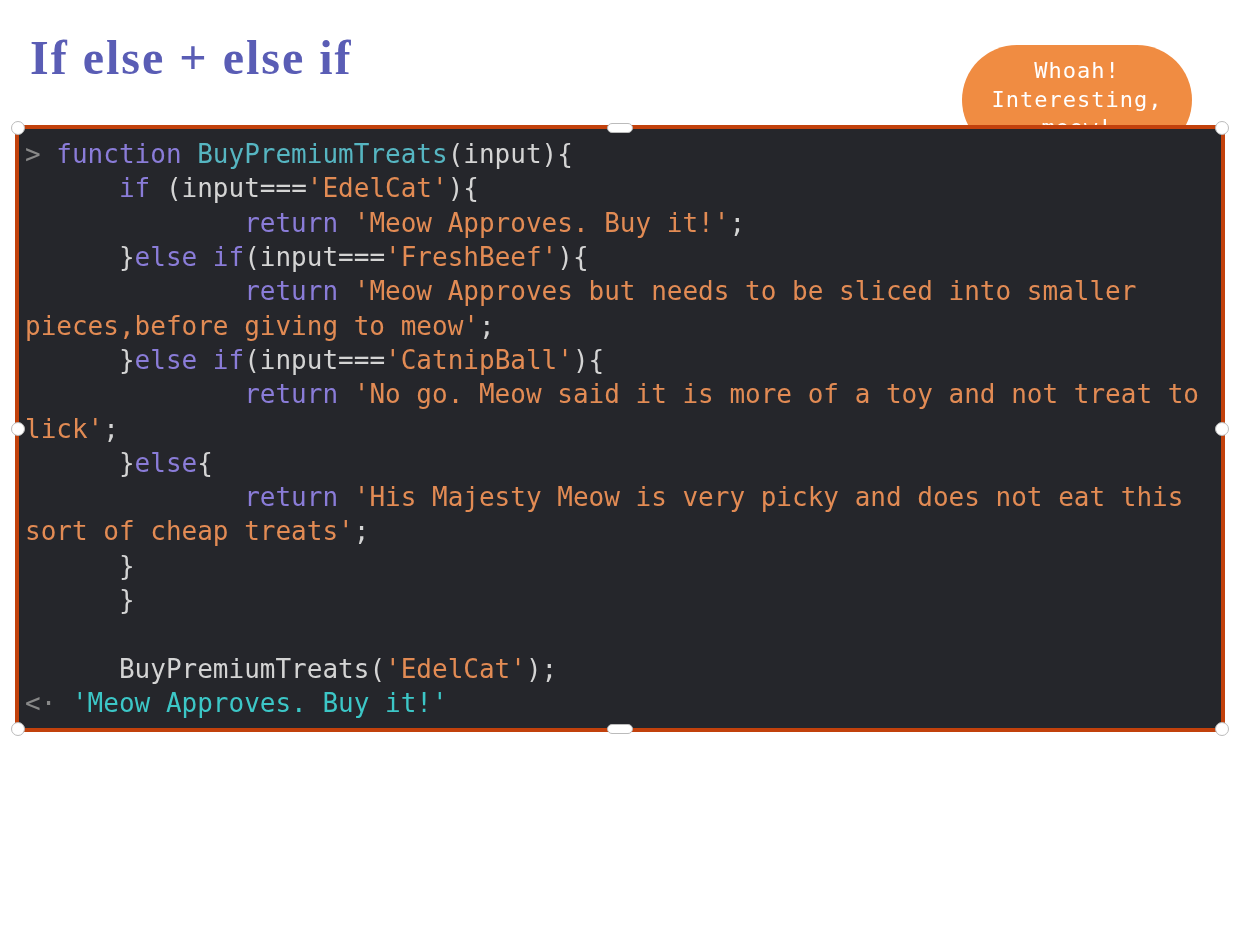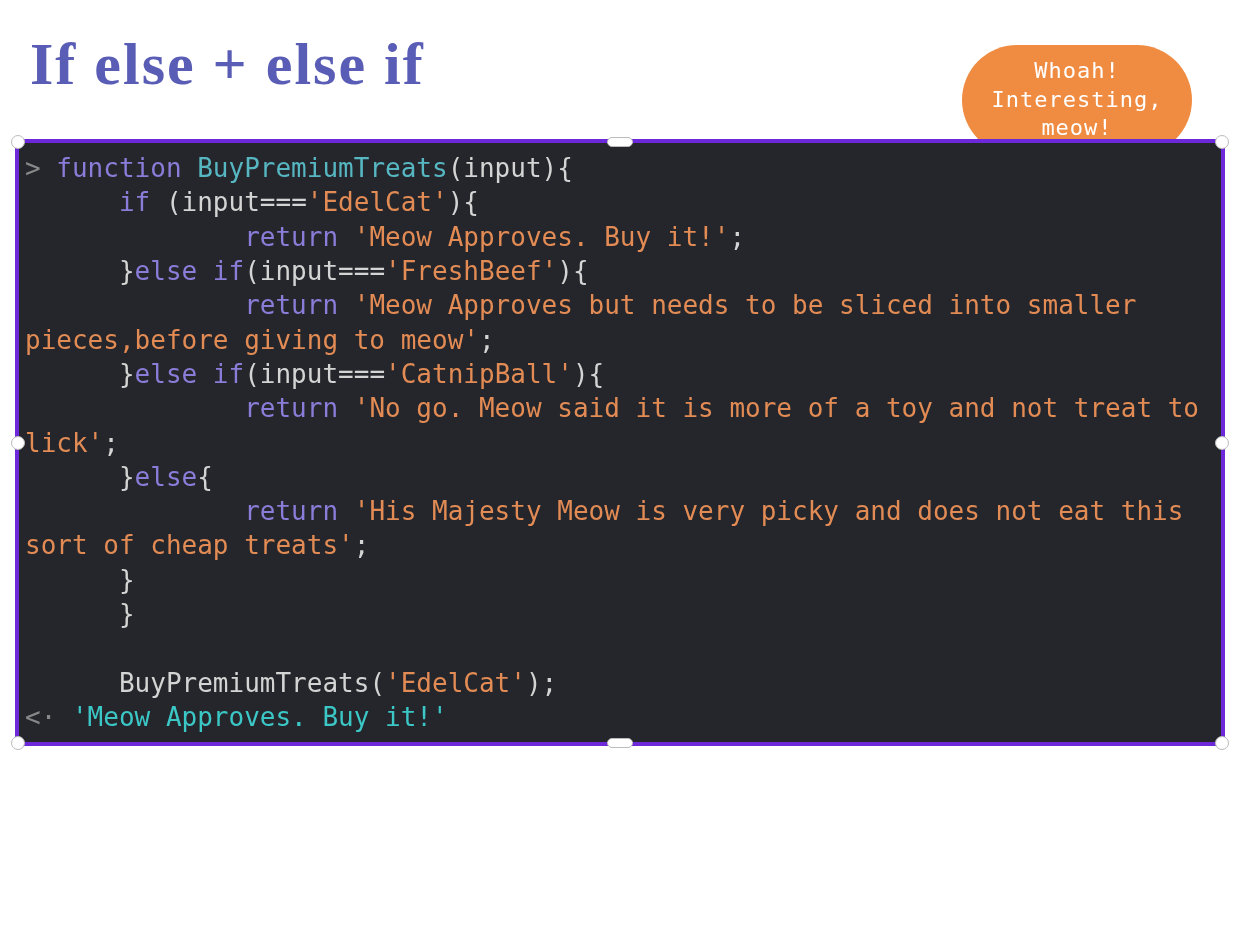--- a/index.html
+++ b/index.html
@@ -14,21 +14,21 @@
     position: relative;
   }
   .slide {
     position: relative;
     width: 100%;
     height: 100%;
     padding: 0 30px 0 30px;
   }
   .title {
     font-family: "Comic Sans MS", "Marker Felt", "Segoe Script", cursive;
-    font-size: 60px;
+    font-size: 48px;
     font-weight: bold;
     color: #5a5db5;
     margin: 30px 0 40px 0;
     letter-spacing: 2px;
   }
   .subtitle {
     font-size: 34px;
     color: #222;
     line-height: 1.5;
     max-width: 780px;
@@ -77,21 +77,21 @@
     bottom: 0;
     left: 30px;
     width: 210px;
     height: 185px;
   }
   
   .code-wrapper {
     position: relative;
     width: 1210px;
     margin-left: -15px;
-    border: 4px solid #6d28d9;
+    border: 4px solid #c2410c;
     background: #25262b;
     font-family: "Consolas", "Menlo", "Monaco", monospace;
     font-size: 26px;
     line-height: 1.32;
   }
   .handle {
     position: absolute;
     width: 14px;
     height: 14px;
     background: #fff;

